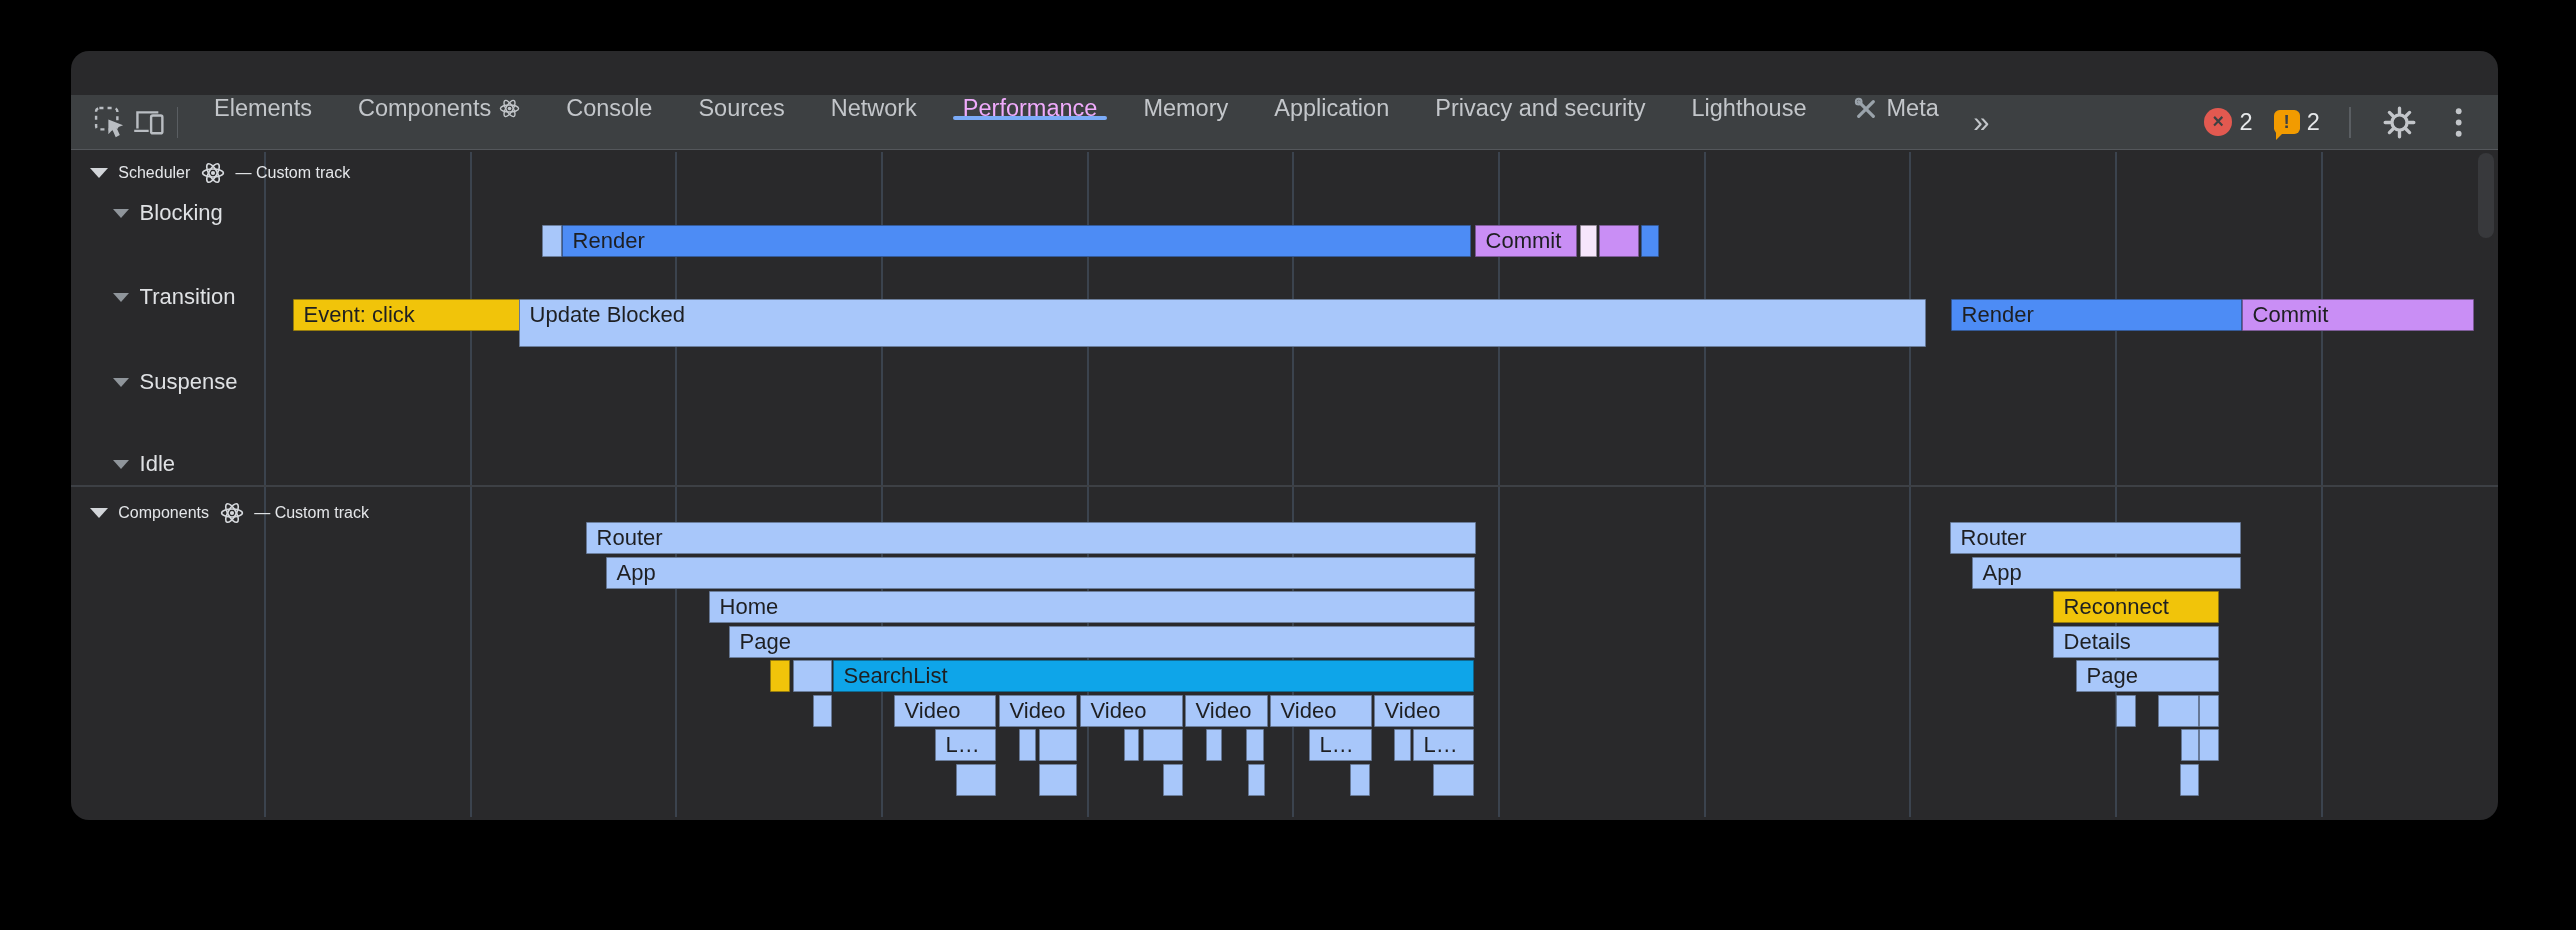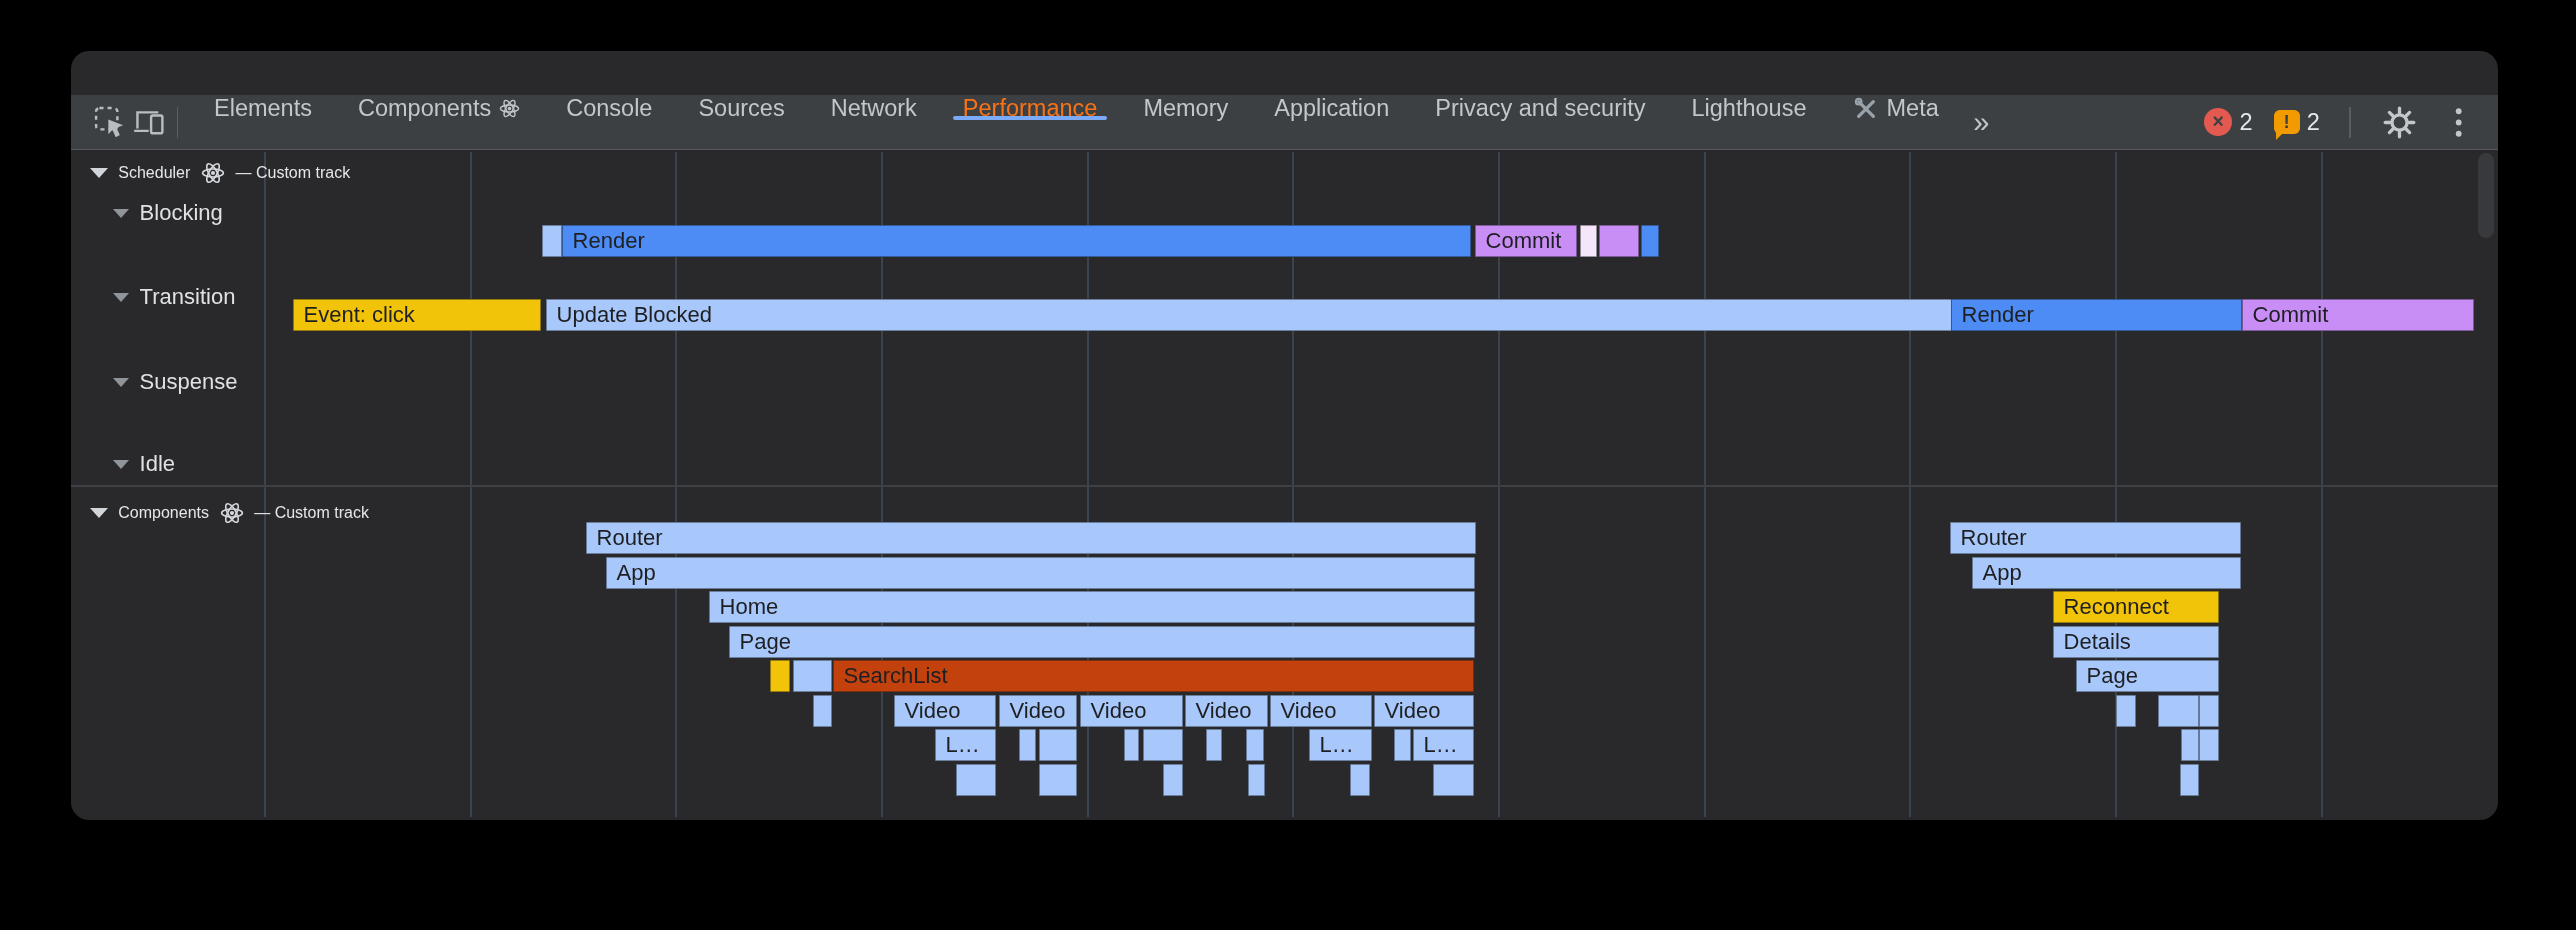--- a/index.html
+++ b/index.html
@@ -15,21 +15,21 @@
   .tl.red{background:#ff5f57;}  .tl.yellow{background:#febc2e;}  .tl.green{background:#28c840;}
   .title{font-size:22px;font-weight:bold;color:#3d3d3d;}
   
   .toolbar{position:absolute;left:0;top:44px;right:0;height:55px;background:#3d4042;
            border-bottom:1.6px solid #54575b;display:flex;align-items:center;padding-left:19.5px;box-sizing:border-box;}
   .tbicon{display:flex;align-items:center;justify-content:center;width:39px;height:42px;flex:0 0 auto;}
   .vsep{width:1.6px;height:31px;background:#5a5e62;margin:0 8px;flex:0 0 auto;}
   .tabs{display:flex;align-items:flex-start;height:100%;margin-left:4.9px;}
   .tab{position:relative;display:flex;align-items:center;gap:8px;padding:0 23px;
        font-size:23.5px;color:#c3c6ca;white-space:nowrap;cursor:default;}
-  .tab.active{color:#f97316;}
+  .tab.active{color:#f0abfc;}
   .tab.active::after{content:"";position:absolute;left:13px;right:13px;bottom:2.4px;height:4px;
        border-radius:3.2px;background:#7babf8;}
   .chevrons{font-size:29px;color:#c3c6ca;margin:0 11.4px;flex:0 0 auto;}
   .right-cluster{margin-left:auto;display:flex;align-items:center;gap:21px;padding-right:19.5px;}
   .badge{display:flex;align-items:center;gap:7.3px;font-size:23.5px;color:#e6e8ea;}
   .err-dot{width:28px;height:28px;border-radius:50%;background:#e25950;display:flex;align-items:center;
            justify-content:center;color:#3d4042;font-size:19.5px;font-weight:bold;line-height:1;}
   .iss-box{position:relative;width:26px;height:24px;border-radius:5.7px;background:#f29b00;display:flex;
            align-items:center;justify-content:center;color:#3d4042;font-size:18.7px;font-weight:bold;line-height:1;}
   .iss-box::after{content:"";position:absolute;left:2.4px;bottom:-5.7px;border:4px solid transparent;border-top-color:#f29b00;border-left-color:#f29b00;}
@@ -211,30 +211,30 @@
           </div>
         </div>
       <div id="bars">
           <div class="flame-bar" style="left: 471px; top: 174px; width: 19.5px; height: 32px; line-height: 32px; background: rgb(168, 199, 250);"></div>
           <div class="flame-bar" style="left: 491px; top: 174px; width: 909px; height: 32px; line-height: 32px; background: rgb(77, 140, 245);">Render</div>
           <div class="flame-bar" style="left: 1404px; top: 174px; width: 102px; height: 32px; line-height: 32px; background: rgb(201, 142, 245);">Commit</div>
           <div class="flame-bar" style="left: 1509px; top: 174px; width: 17px; height: 32px; line-height: 32px; background: rgb(246, 230, 252);"></div>
           <div class="flame-bar" style="left: 1528px; top: 174px; width: 40px; height: 32px; line-height: 32px; background: rgb(201, 142, 245);"></div>
           <div class="flame-bar" style="left: 1570px; top: 174px; width: 18px; height: 32px; line-height: 32px; background: rgb(77, 140, 245);"></div>
           <div class="flame-bar" style="left: 222px; top: 248px; width: 248px; height: 32px; line-height: 32px; background: rgb(241, 196, 10);">Event: click</div>
-          <div class="flame-bar" style="left: 475px; top: 248px; width: 1407px; height: 32px; line-height: 32px; background: rgb(168, 199, 250);">Update Blocked</div>
+          <div class="flame-bar" style="left: 448px; top: 248px; width: 1407px; height: 48px; line-height: 32px; background: rgb(168, 199, 250);">Update Blocked</div>
           <div class="flame-bar" style="left: 1880px; top: 248px; width: 291px; height: 32px; line-height: 32px; background: rgb(77, 140, 245);">Render</div>
           <div class="flame-bar" style="left: 2171px; top: 248px; width: 232px; height: 32px; line-height: 32px; background: rgb(201, 142, 245);">Commit</div>
           <div class="flame-bar" style="left: 515px; top: 471px; width: 890px; height: 32px; line-height: 32px; background: rgb(168, 199, 250);">Router</div>
           <div class="flame-bar" style="left: 535px; top: 506px; width: 869px; height: 32px; line-height: 32px; background: rgb(168, 199, 250);">App</div>
           <div class="flame-bar" style="left: 638px; top: 540px; width: 766px; height: 32px; line-height: 32px; background: rgb(168, 199, 250);">Home</div>
           <div class="flame-bar" style="left: 658px; top: 575px; width: 746px; height: 32px; line-height: 32px; background: rgb(168, 199, 250);">Page</div>
           <div class="flame-bar" style="left: 699px; top: 609px; width: 20px; height: 32px; line-height: 32px; background: rgb(241, 196, 10);"></div>
           <div class="flame-bar" style="left: 722px; top: 609px; width: 39px; height: 32px; line-height: 32px; background: rgb(168, 199, 250);"></div>
-          <div class="flame-bar" style="left: 762px; top: 609px; width: 641px; height: 32px; line-height: 32px; background: #c2410c;">SearchList</div>
+          <div class="flame-bar" style="left: 762px; top: 609px; width: 641px; height: 32px; line-height: 32px; background: #0ea5e9;">SearchList</div>
           <div class="flame-bar" style="left: 742px; top: 644px; width: 18.7px; height: 32px; line-height: 32px; background: rgb(168, 199, 250);"></div>
           <div class="flame-bar" style="left: 823px; top: 644px; width: 102px; height: 32px; line-height: 32px; background: rgb(168, 199, 250);">Video</div>
           <div class="flame-bar" style="left: 928px; top: 644px; width: 78px; height: 32px; line-height: 32px; background: rgb(168, 199, 250);">Video</div>
           <div class="flame-bar" style="left: 1009px; top: 644px; width: 103px; height: 32px; line-height: 32px; background: rgb(168, 199, 250);">Video</div>
           <div class="flame-bar" style="left: 1114px; top: 644px; width: 83px; height: 32px; line-height: 32px; background: rgb(168, 199, 250);">Video</div>
           <div class="flame-bar" style="left: 1199px; top: 644px; width: 102px; height: 32px; line-height: 32px; background: rgb(168, 199, 250);">Video</div>
           <div class="flame-bar" style="left: 1303px; top: 644px; width: 100px; height: 32px; line-height: 32px; background: rgb(168, 199, 250);">Video</div>
           <div class="flame-bar" style="left: 864px; top: 678px; width: 61px; height: 32px; line-height: 32px; background: rgb(168, 199, 250);">L…</div>
           <div class="flame-bar" style="left: 948px; top: 678px; width: 17px; height: 32px; line-height: 32px; background: rgb(168, 199, 250);"></div>
           <div class="flame-bar" style="left: 968px; top: 678px; width: 38px; height: 32px; line-height: 32px; background: rgb(168, 199, 250);"></div>

